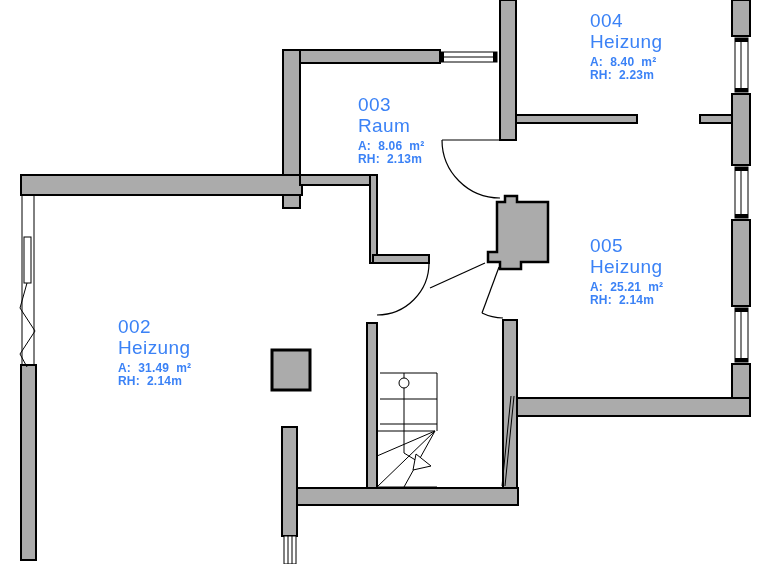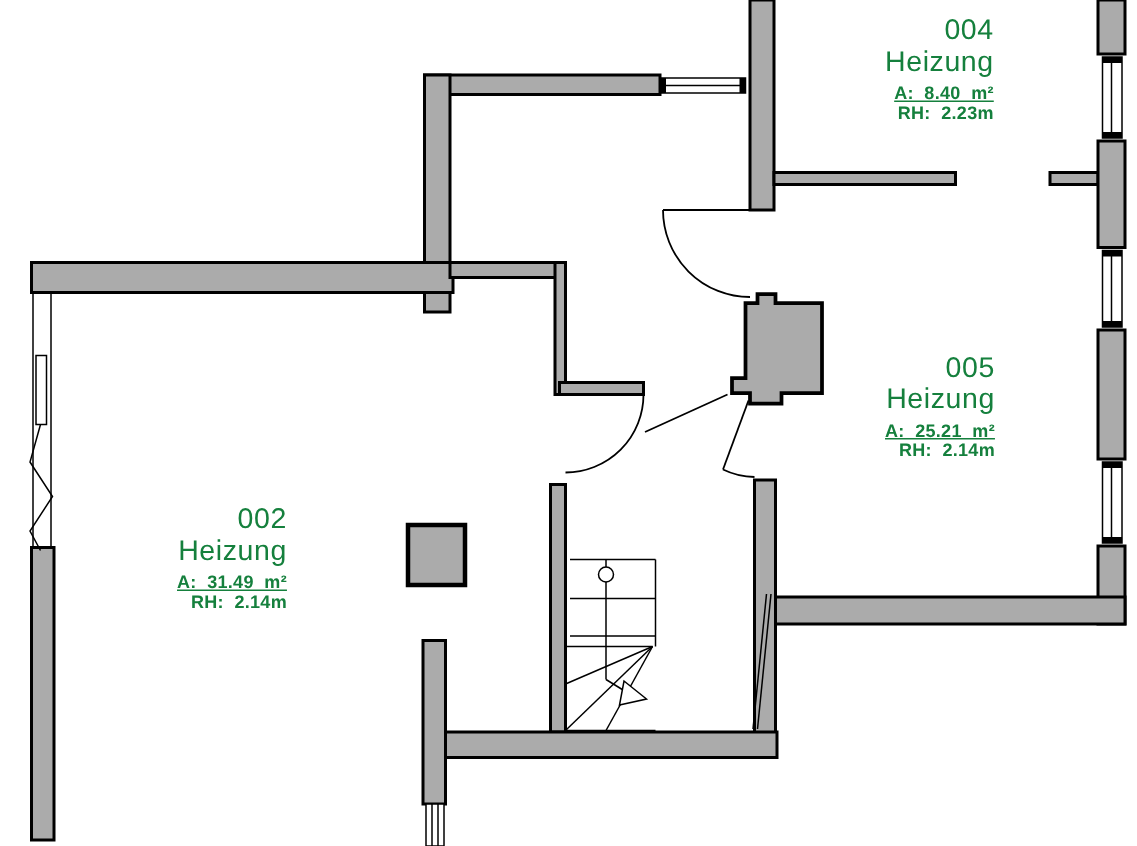--- a/index.html
+++ b/index.html
@@ -2,29 +2,29 @@
 <html><head>
 <meta charset="utf-8">
 <style>
   html,body { margin:0; padding:0; background:#ffffff; }
   .plan {
     position:relative; width:758px; height:564px;
     background:#ffffff; overflow:hidden;
     font-family:"Liberation Sans", sans-serif;
   }
   .plan svg { position:absolute; left:0; top:0; }
-  .room-label { position:absolute; color:#15803d;text-align:right; }
+  .room-label { position:absolute; color:#3b82f6; }
   .room-number, .room-name {
     font-size:19px; line-height:21px; letter-spacing:0.4px; white-space:pre;
   }
   .room-area, .room-height {
     font-size:12px; font-weight:bold; line-height:13px;
     letter-spacing:0.2px; white-space:pre;
   }
-  .room-area { margin-top:4px;text-decoration:underline; }
+  .room-area { margin-top:4px; }
 </style>
 </head>
 <body>
 
 <div class="plan">
 
   <svg width="758" height="564" viewBox="0 0 758 564">
 
     <g stroke="#000000" stroke-width="2" fill="#ababab">
 
@@ -147,27 +147,33 @@
       <line x1="404" y1="453" x2="417" y2="461"></line>
       <polygon points="416,454 431,466 413,470" fill="#ffffff"></polygon>
       <line x1="511" y1="396" x2="502" y2="486"></line>
       <line x1="514" y1="396" x2="505" y2="486"></line>
     </g>
 
     <rect x="272" y="350" width="38" height="40" stroke="#000" stroke-width="3" fill="#ababab"></rect>
   </svg>
 
 
-  <div class="room-label" style="left:118px; top:336px">
+  <div class="room-label" style="left:118px; top:316px">
     <div class="room-number">002</div>
     <div class="room-name">Heizung</div>
     <div class="room-area">A:  31.49  m²</div>
     <div class="room-height">RH:  2.14m</div>
   </div>
 
+  <div class="room-label" style="left:358px; top:94px">
+    <div class="room-number">003</div>
+    <div class="room-name">Raum</div>
+    <div class="room-area">A:  8.06  m²</div>
+    <div class="room-height">RH:  2.13m</div>
+  </div>
 
   <div class="room-label" style="left:590px; top:10px">
     <div class="room-number">004</div>
     <div class="room-name">Heizung</div>
     <div class="room-area">A:  8.40  m²</div>
     <div class="room-height">RH:  2.23m</div>
   </div>
 
   <div class="room-label" style="left:590px; top:235px">
     <div class="room-number">005</div>

